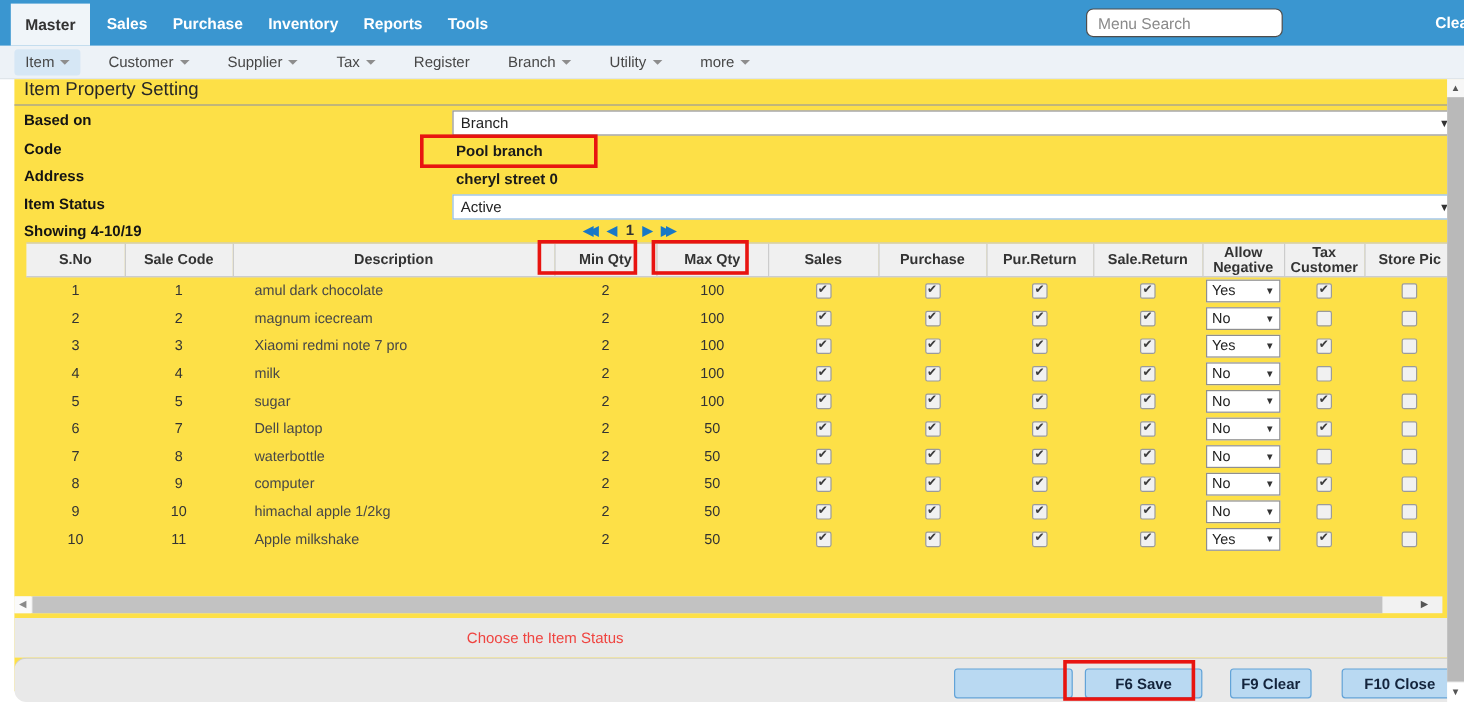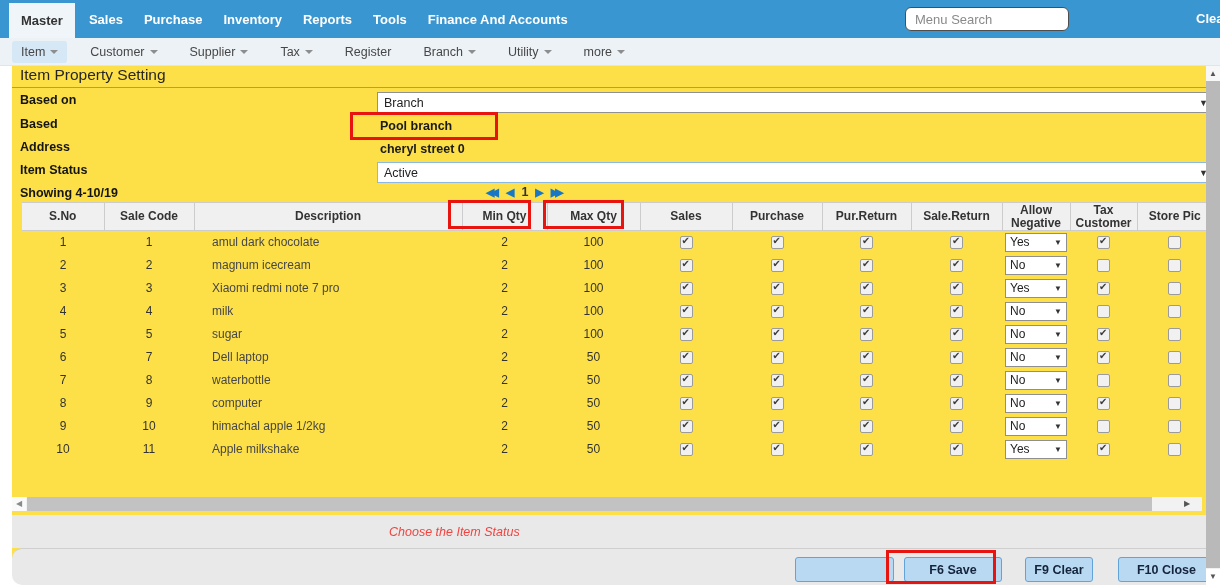--- a/index.html
+++ b/index.html
@@ -64,21 +64,21 @@
 
   
   .hsb { position:absolute; left:0; top:431px; width:1190px; height:14px; background:#f2f2f2; }
   .hsb .larr { position:absolute; left:0; top:0; width:14px; height:14px; background:#fafafa;
                color:#8a8a8a; font-size:8px; line-height:14px; text-align:center; }
   .hsb .thumb { position:absolute; left:15px; top:0; width:1125px; height:14px; background:#c2c2c2; }
   .hsb .rarr { position:absolute; left:1168px; top:0; width:14px; height:14px;
                color:#555; font-size:8px; line-height:14px; text-align:center; }
 
   
-  .msgbar { position:absolute; left:0; top:449px; width:1206px; height:33px; background:#e9e9e9;font-style:italic; }
+  .msgbar { position:absolute; left:0; top:449px; width:1206px; height:33px; background:#e9e9e9; }
   .msg { position:absolute; left:377px; top:10px; color:#ef4440; font-size:12.5px; }
   .footer { position:absolute; left:0; top:482px; width:1206px; height:37px; background:#e9e9e9; border-top:1px solid #cfcfcf;border-radius:10px; }
   .btn { position:absolute; top:8px; height:25px; background:#b9d9f2; border:1px solid #62a3d8; border-radius:3px;
          font-weight:bold; font-size:12.5px; color:#14243c; display:flex; align-items:center; justify-content:center;
          cursor:pointer; font-family:"Liberation Sans",sans-serif; }
   #btn-blank { left:783px; width:99px; }
   #btn-save  { left:892px; width:98px; }
   #btn-clear { left:1013px; width:68px; }
   #btn-close { left:1106px; width:97px; }
 
@@ -101,21 +101,20 @@
 <body>
 
 <div class="topnav">
   <div class="toptabs">
     <div class="toptab active">Master</div>
     <div class="toptab">Sales</div>
     <div class="toptab">Purchase</div>
     <div class="toptab">Inventory</div>
     <div class="toptab">Reports</div>
     <div class="toptab">Tools</div>
-    <div class="toptab">Finance And Accounts</div>
   </div>
   <input class="menu-search" placeholder="Menu Search" style="">
   <span class="clear-link">Clear</span>
 </div>
 
 <div class="subnav">
   <div class="subitem active">
     <span>Item</span>
       <span class="caret"></span>
   </div>
@@ -150,21 +149,21 @@
 
 <div class="main">
   <div class="page-title">Item Property Setting</div>
 
   <div class="flabel" style="top:27px">Based on</div>
   <div class="sel" id="sel-based-on">
     <span>Branch</span>
     <span class="arr">▼</span>
   </div>
 
-  <div class="flabel" style="top:51px">Based</div>
+  <div class="flabel" style="top:51px">Code</div>
   <div class="fvalue" style="top:53px">Pool branch</div>
 
   <div class="flabel" style="top:74px">Address</div>
   <div class="fvalue" style="top:76px">cheryl street 0</div>
 
   <div class="flabel" style="top:97px">Item Status</div>
   <div class="sel" id="sel-item-status">
     <span>Active</span>
     <span class="arr">▼</span>
   </div>

